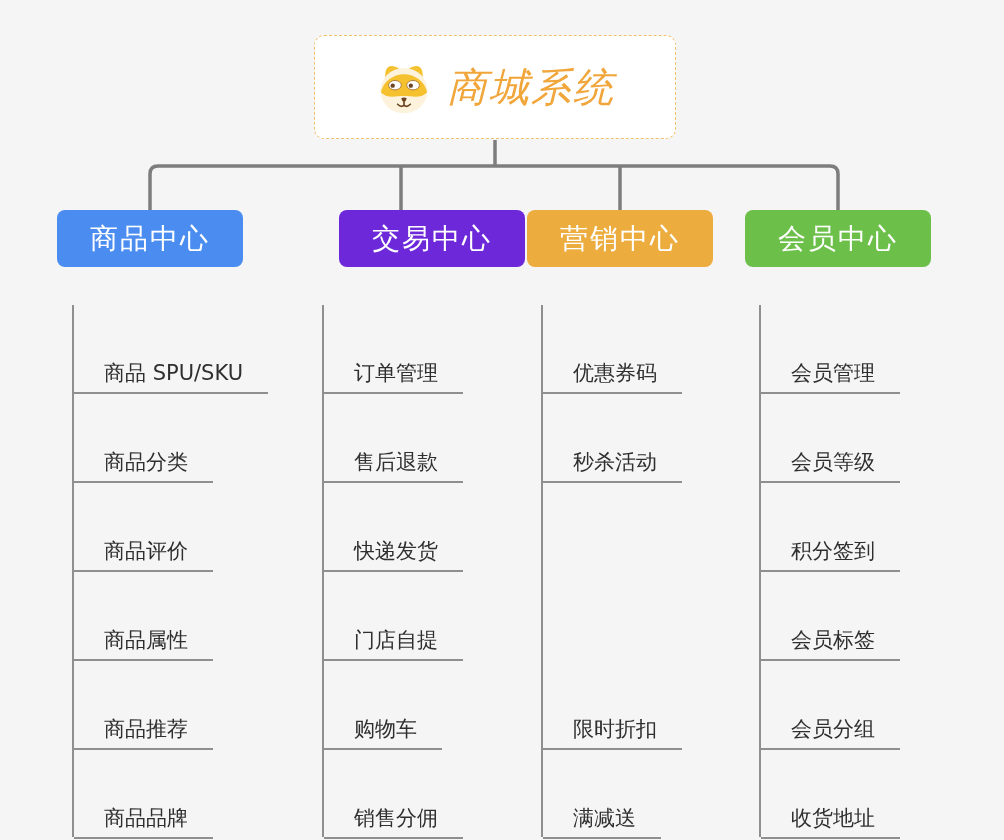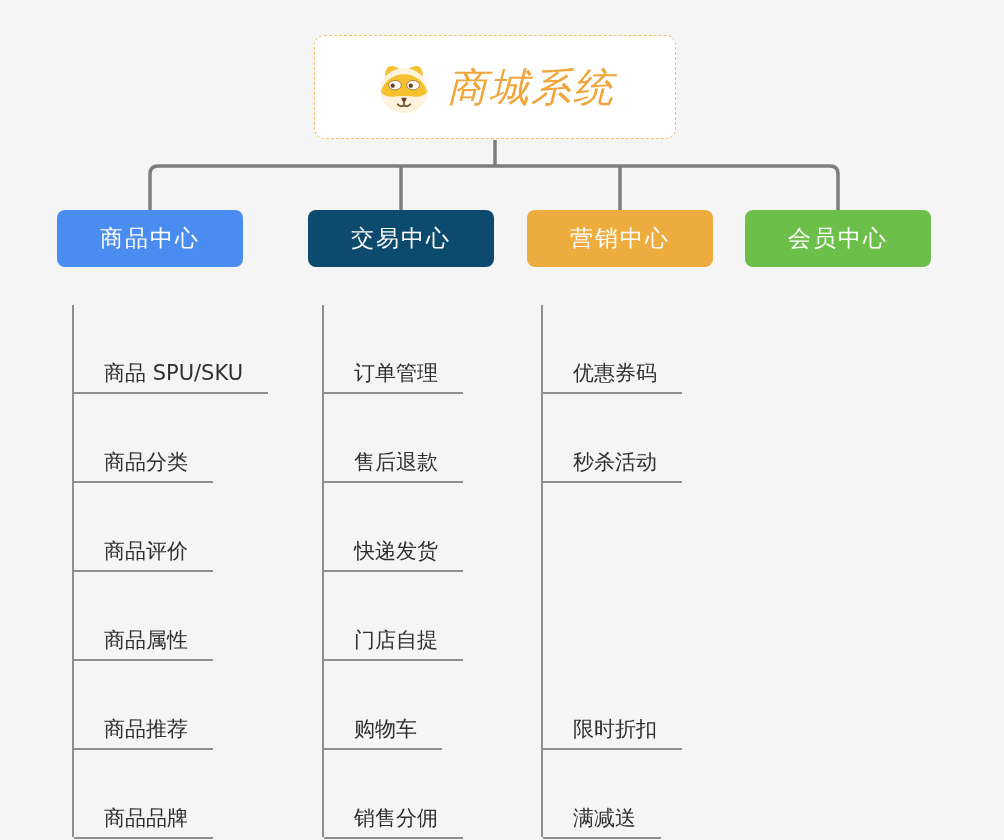--- a/index.html
+++ b/index.html
@@ -22,21 +22,21 @@
     box-sizing:border-box;
     font-style:italic;
   }
   .root-title{font-size:40px;color:#f1a63b;letter-spacing:2px;white-space:nowrap;}
   .dog-icon{width:58px;height:56px;flex:0 0 auto;}
 
   
   .branch-box{
     position:absolute;top:210px;width:186px;height:57px;border-radius:8px;
     display:flex;align-items:center;justify-content:center;
-    color:#ffffff;font-size:23px;letter-spacing:2px;white-space:nowrap;
+    color:#ffffff;font-size:28px;letter-spacing:2px;white-space:nowrap;
   }
   .branch-box.c0{left:57px;}
   .branch-box.c1{left:308px;}
   .branch-box.c2{left:527px;}
   .branch-box.c3{left:745px;}
 
   
   .leaf-col{
     position:absolute;top:267px;height:532px;width:210px;
     border-left:2px solid #8f8f8f;box-sizing:border-box;margin-top:38px;
@@ -84,21 +84,21 @@
       <circle cx="39.5" cy="28.5" r="2.4" fill="#6b4423"></circle>
       <path d="M29 42.5 Q32 40.5 35 42.5 Q34 46.5 32 46.5 Q30 46.5 29 42.5 Z" fill="#6b4423"></path>
       <path d="M32 46.5 L32 50 M25 49 Q29 53 32 50 Q35 53 39 49" stroke="#6b4423" stroke-width="1.8" fill="none" stroke-linecap="round"></path>
     </svg>
     <span class="root-title">商城系统</span>
   </div>
 
   <div class="branch-box c0" style="background: rgb(74, 140, 240);">
     <span>商品中心</span>
   </div>
-  <div class="branch-box c1" style="background: #0c4a6e;">
+  <div class="branch-box c1" style="background: #6d28d9; margin-left: 31px;">
     <span>交易中心</span>
   </div>
   <div class="branch-box c2" style="background: rgb(236, 172, 62);">
     <span>营销中心</span>
   </div>
   <div class="branch-box c3" style="background: rgb(108, 191, 73);">
     <span>会员中心</span>
   </div>
 
   <div class="leaf-col c0">
@@ -119,14 +119,22 @@
     <div class="leaf i5">销售分佣</div>
   </div>
 
   <div class="leaf-col c2">
     <div class="leaf i0">优惠券码</div>
     <div class="leaf i1">秒杀活动</div>
     <div class="leaf i4">限时折扣</div>
     <div class="leaf i5">满减送</div>
   </div>
 
+  <div class="leaf-col c3">
+    <div class="leaf i0">会员管理</div>
+    <div class="leaf i1">会员等级</div>
+    <div class="leaf i2">积分签到</div>
+    <div class="leaf i3">会员标签</div>
+    <div class="leaf i4">会员分组</div>
+    <div class="leaf i5">收货地址</div>
+  </div>
 
 </div>
 
 </body></html>

